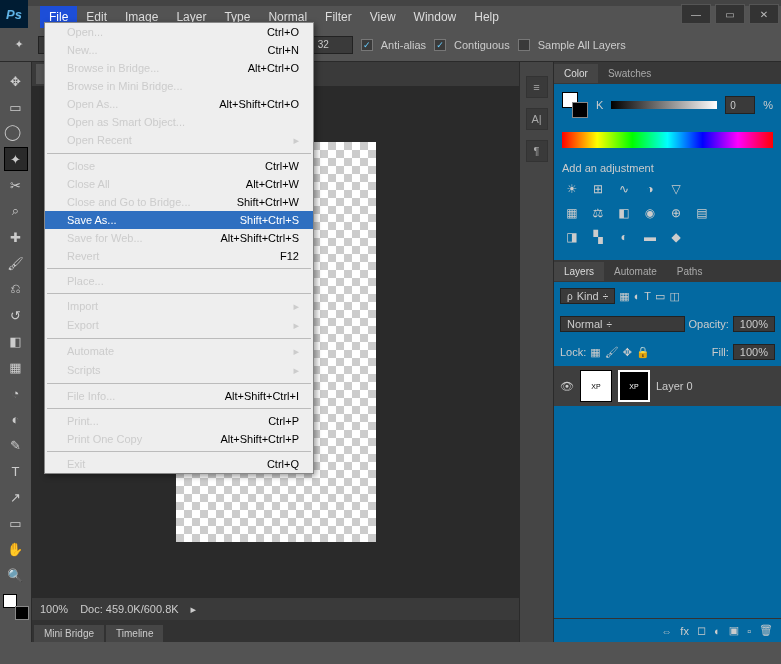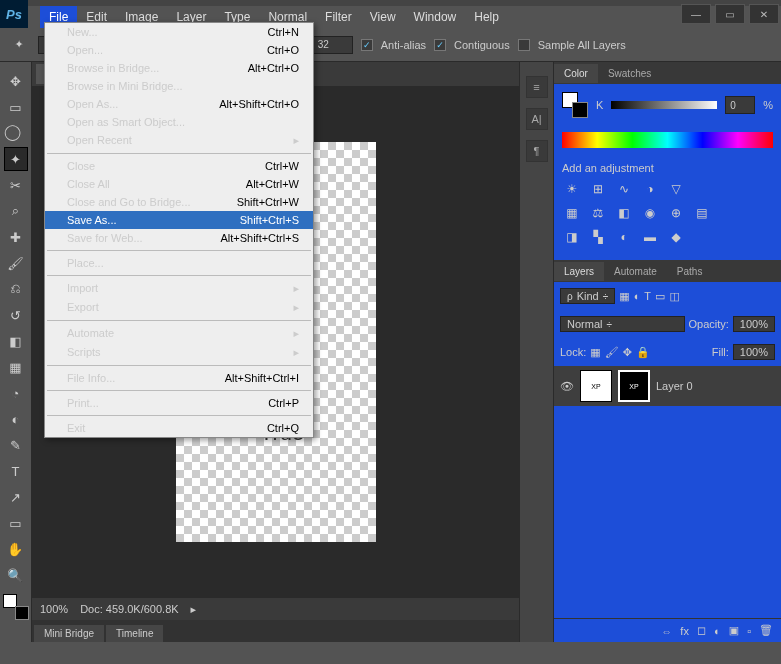--- a/index.html
+++ b/index.html
@@ -29,21 +29,21 @@
 .tab{background:#535353;padding:4px 8px;font-size:10px;color:#ccc;display:flex;align-items:center;gap:6px}
 .tab .x{color:#aaa}
 .canvas{flex:1;display:flex;align-items:center;justify-content:center;overflow:hidden;position:relative}
 .checker{width:200px;height:400px;background:repeating-conic-gradient(#ccc 0 25%,#fff 0 50%) 0 0/16px 16px;display:flex;flex-direction:column;align-items:center;justify-content:center;font-size:48px;color:#000;font-weight:300}
 .checker .sub{font-size:22px;color:#333;margin-top:20px}
 .status{height:22px;background:#3a3a3a;display:flex;align-items:center;gap:12px;padding:0 8px;font-size:10px}
 .bottom-tabs{height:22px;background:#323232;display:flex;align-items:flex-end}
 .bottom-tabs span{padding:3px 10px;font-size:10px;background:#464646;margin-left:2px}
 .collapsed{width:34px;background:#454545;border-left:1px solid #2a2a2a;display:flex;flex-direction:column;align-items:center;padding-top:14px;gap:10px}
 .collapsed div{width:22px;height:22px;display:flex;align-items:center;justify-content:center;border:1px solid #333;background:#3a3a3a;color:#aaa;font-size:11px}
-.panels{width:228px;background:#1d4ed8;border-left:1px solid #2a2a2a;display:flex;flex-direction:column}
+.panels{width:228px;background:#0369a1;border-left:1px solid #2a2a2a;display:flex;flex-direction:column}
 .pnl-tabs{height:22px;background:#383838;display:flex;align-items:center}
 .pnl-tabs span{padding:4px 10px;font-size:10px;color:#aaa}
 .pnl-tabs span.act{background:#454545;color:#ddd}
 .color-pnl{padding:8px;display:flex;align-items:center;gap:8px}
 .sw-pair{position:relative;width:26px;height:26px}
 .sw-pair .a{position:absolute;width:16px;height:16px;background:#fff;border:1px solid #000;top:0;left:0}
 .sw-pair .b{position:absolute;width:16px;height:16px;background:#000;border:1px solid #888;bottom:0;right:0}
 .slider{flex:1;height:8px;background:linear-gradient(to right,#000,#fff);position:relative}
 .ramp{height:16px;background:linear-gradient(to right,red,yellow,lime,cyan,blue,magenta,red);margin:6px 8px}
 .adj-pnl{padding:8px}
@@ -86,26 +86,26 @@
   <span>Type</span>
   <span>Normal</span>
   <span>Filter</span>
   <span>View</span>
   <span>Window</span>
   <span>Help</span>
 </div>
 
 <div class="dropdown" id="file-menu">
     <div class="item">
+      <span>Open...</span>
+      <span class="sc">Ctrl+O</span>
+    </div>
+    <div class="item">
       <span>New...</span>
       <span class="sc">Ctrl+N</span>
-    </div>
-    <div class="item">
-      <span>Open...</span>
-      <span class="sc">Ctrl+O</span>
     </div>
     <div class="item">
       <span>Browse in Bridge...</span>
       <span class="sc">Alt+Ctrl+O</span>
     </div>
     <div class="item">
       <span>Browse in Mini Bridge...</span>
     </div>
     <div class="item">
       <span>Open As...</span>
@@ -132,20 +132,24 @@
       <span class="sc">Shift+Ctrl+W</span>
     </div>
     <div class="item hl">
       <span>Save As...</span>
       <span class="sc">Shift+Ctrl+S</span>
     </div>
     <div class="item">
       <span>Save for Web...</span>
       <span class="sc">Alt+Shift+Ctrl+S</span>
     </div>
+    <div class="item">
+      <span>Revert</span>
+      <span class="sc">F12</span>
+    </div>
     <hr>
     <div class="item">
       <span>Place...</span>
     </div>
     <hr>
     <div class="item">
       <span>Import</span>
       <span>▸</span>
     </div>
     <div class="item">
@@ -163,20 +167,24 @@
     </div>
     <hr>
     <div class="item">
       <span>File Info...</span>
       <span class="sc">Alt+Shift+Ctrl+I</span>
     </div>
     <hr>
     <div class="item">
       <span>Print...</span>
       <span class="sc">Ctrl+P</span>
+    </div>
+    <div class="item">
+      <span>Print One Copy</span>
+      <span class="sc">Alt+Shift+Ctrl+P</span>
     </div>
     <hr>
     <div class="item">
       <span>Exit</span>
       <span class="sc">Ctrl+Q</span>
     </div>
   </div>
 
 <div class="options">
   <div class="tool-ic">✦</div>

